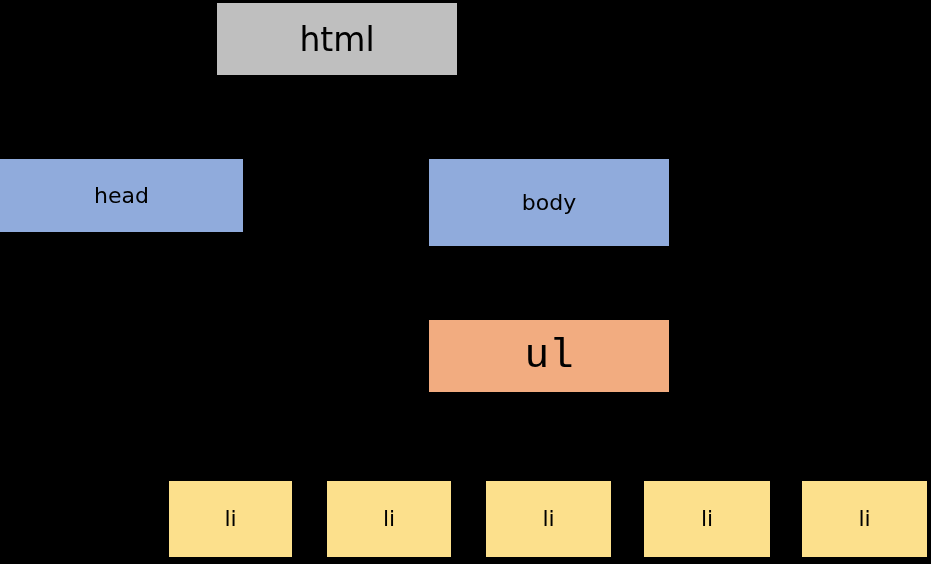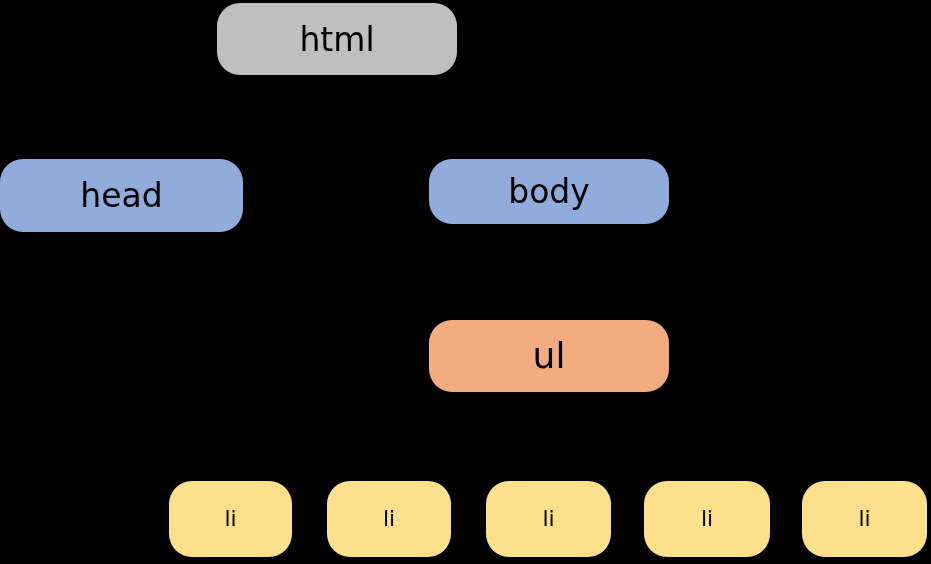--- a/index.html
+++ b/index.html
@@ -24,37 +24,37 @@
     display: flex;
     align-items: center;
     justify-content: center;
     box-sizing: border-box;
     color: #000000;
     font-family: "DejaVu Sans", "Liberation Sans", sans-serif;
     font-weight: 400;
     line-height: 1;
     white-space: nowrap;
     overflow: hidden;
-    border-radius: 23px;
   }
   .node-label {
     display: block;
     color: #000000;
   }
   
   .node-root {
     font-size: 33px;
   }
   
   .node-l1 {
-    font-size: 33px;
+    font-size: 22px;
   }
   
   .node-l2 {
-    font-size: 36px;
+    font-size: 41px;
+    font-family: Liberation Mono, monospace;
   }
   
   .node-l3 {
     font-size: 22px;
   }
   
   .edge {
     position: absolute;
     background: #000000;
   }
@@ -79,21 +79,21 @@
   <div class="edge" style="left:864px; top:436px; width:2px; height:45px;"></div>
 
   <div class="node node-root" style="left:217px; top:3px; width:240px; height:72px; background:#bfbfbf;">
     <span class="node-label">html</span>
   </div>
 
   <div class="node node-l1" style="left:0px; top:159px; width:243px; height:73px; background:#90abdc;">
     <span class="node-label">head</span>
   </div>
 
-  <div class="node node-l1" style="left:429px; top:159px; width:240px; height:65px; background:#90abdc;">
+  <div class="node node-l1" style="left:429px; top:159px; width:240px; height:87px; background:#90abdc;">
     <span class="node-label">body</span>
   </div>
 
   <div class="node node-l2" style="left:429px; top:320px; width:240px; height:72px; background:#f2ac80;">
     <span class="node-label">ul</span>
   </div>
 
   <div class="node node-l3" style="left:169px; top:481px; width:123px; height:76px; background:#fce08c;">
     <span class="node-label">li</span>
   </div>

